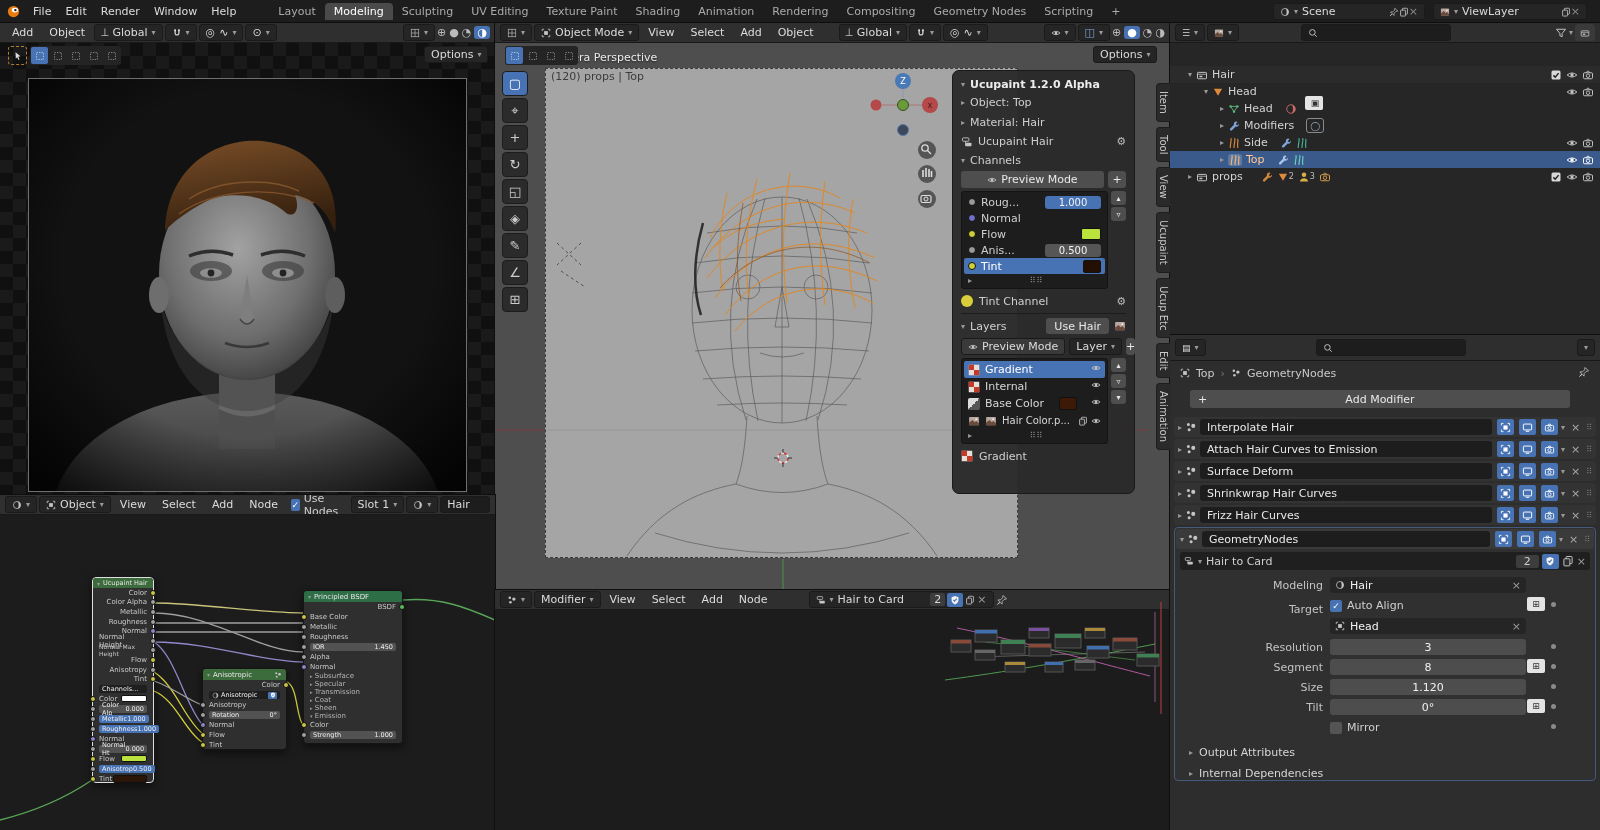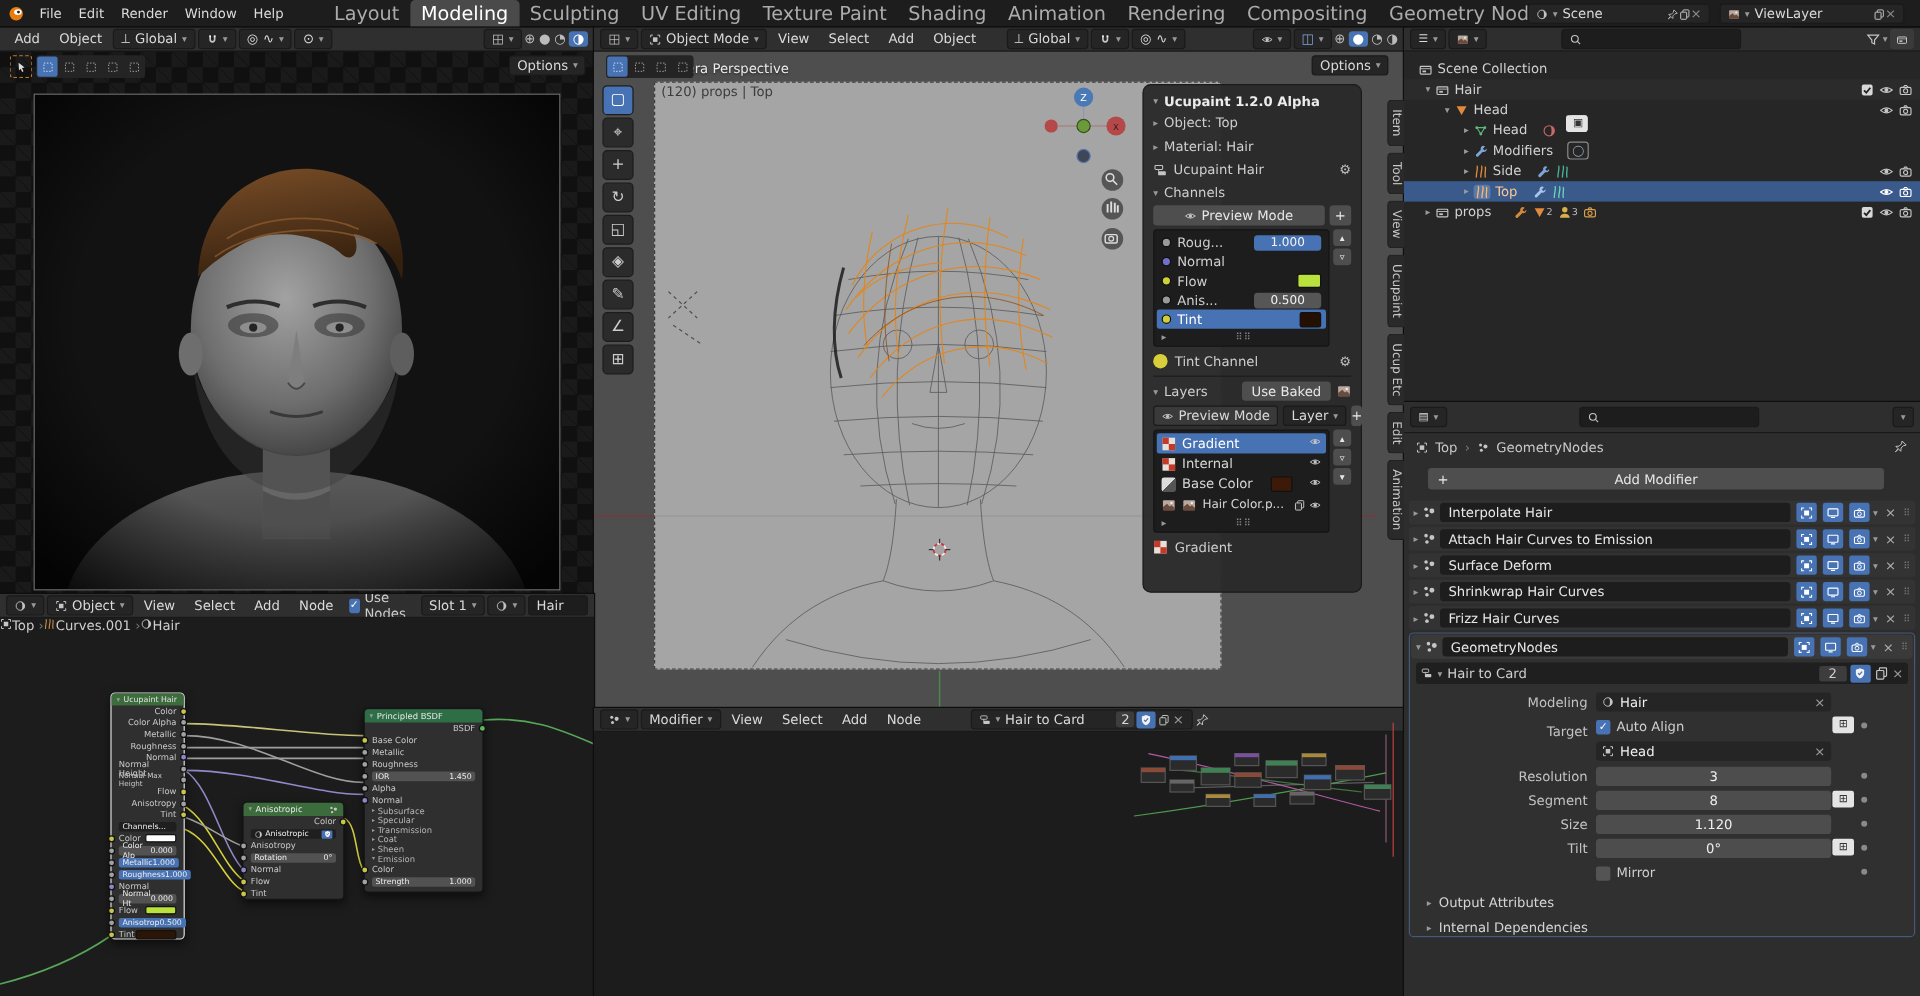--- a/index.html
+++ b/index.html
@@ -6,21 +6,21 @@
 body{width:1600px;height:830px;background:#0f0f0f;font-family:"DejaVu Sans",sans-serif;font-size:11px;color:#cfcfcf;overflow:hidden}
 #root{position:relative;width:1492px;height:830px;background:#e5e5e5}
 .abs{position:absolute}
 .fx{display:flex;align-items:center}
 .ed{position:absolute;outline:1px solid #0e0e0e;background:#1c1c1c}
 .hbar{height:20px;background:#2f2f2f;display:flex;align-items:center;padding:0 5px;gap:2px;border-bottom:1px solid #191919;overflow:hidden}
 .menu{padding:0 7px;color:#dcdcdc;white-space:nowrap;font-size:11px}
 .pill{background:#252525;border:1px solid #1a1a1a;border-radius:3px;height:17px;display:inline-flex;align-items:center;gap:4px;padding:0 6px;color:#dadada;font-size:11px;white-space:nowrap}
 .btn{background:#4e4e4e;border-radius:3px;height:17px;display:inline-flex;align-items:center;justify-content:center;gap:4px;padding:0 8px;color:#e8e8e8;white-space:nowrap}
 .car{color:#999;font-size:8px}
-.tab{padding:2px 9px;border-radius:4px 4px 0 0;color:#ababab;font-size:16px;white-space:nowrap}
+.tab{padding:2px 9px;border-radius:4px 4px 0 0;color:#ababab;font-size:11px;white-space:nowrap}
 .tab.on{background:#4a4a4a;color:#fff}
 .si{width:12px;height:12px;flex:0 0 auto;color:#c5c5c5}
 .si.sm{width:10px;height:10px}
 .sock{width:6px;height:6px;border-radius:50%;border:1px solid #101010;position:absolute}
 .node{position:absolute;background:#2f2f2f;border:1px solid #151515;border-radius:4px;box-shadow:0 3px 8px rgba(0,0,0,.55);font-size:7px;color:#c9c9c9}
 .nhd{height:11px;display:flex;align-items:center;gap:3px;padding:0 4px;border-radius:3px 3px 0 0;color:#e6e6e6;font-size:7px}
 .nrow{height:10px;display:flex;align-items:center;padding:0 6px;position:relative}
 .nrow.r{justify-content:flex-end}
 .nf{flex:1;background:#525252;border-radius:2px;height:8px;display:flex;align-items:center;justify-content:space-between;padding:0 3px;color:#eee;font-size:6.5px}
 .nf.blue{background:#4772b3}
@@ -613,21 +613,21 @@
         <div class="fx" style="gap:6px;height:18px">
             <span class="fx" style="width:12px;height:12px;border-radius:50%;background:#d8cf3a"></span>
             <span>Tint Channel</span>
             <span style="margin-left:auto;color:#bbb">⚙</span>
           </div>
         <div style="border-top:1px solid #1c1c1c"></div>
         <div class="fx" style="gap:5px;height:18px">
             <span class="car">▾</span>
             <span>Layers</span>
             <span class="btn" style="margin-left:auto;height:16px">
-              <span>Use Baked</span>
+              <span>Use Hair</span>
             </span>
             <svg class="si">
               <use href="#i-img"></use>
             </svg>
           </div>
         <div class="fx" style="gap:4px">
           <span class="pill" style="flex:1;background:#3a3a3a">
               <svg class="si sm">
                 <use href="#i-eye"></use>
               </svg>
@@ -735,31 +735,20 @@
         </span>
       <span class="pill">
           <svg class="si sm">
             <use href="#i-ball"></use>
           </svg>
           <span class="car">▾</span>
         </span>
       <span class="pill" style="width:62px;background:#1d1d1d">
           <span>Hair</span>
         </span>
-    </div>
-    <div class="crumb">
-      <svg class="si sm">
-          <use href="#i-box"></use>
-        </svg><span>Top</span>
-      <span style="color:#777">›</span><svg class="si sm" style="color:#c98a4a">
-          <use href="#i-curves"></use>
-        </svg><span>Curves.001</span>
-      <span style="color:#777">›</span><svg class="si sm">
-          <use href="#i-ball"></use>
-        </svg><span>Hair</span>
     </div>
 
     <svg class="abs" style="left:0;top:0;pointer-events:none" width="495" height="335">
       <path d="M0,325 C40,315 70,300 92,285" stroke="#58a558" stroke-width="1.4" fill="none"></path>
       <path d="M403,105 C440,102 465,112 495,125" stroke="#58a558" stroke-width="1.4" fill="none"></path>
       <path d="M154,108 C200,108 260,118 303,118" stroke="#c9c47a" stroke-width="1.3" fill="none"></path>
       <path d="M154,118 C210,118 260,157 303,157" stroke="#9f9f9f" stroke-width="1.3" fill="none"></path>
       <path d="M154,128 C200,128 260,128 303,128" stroke="#9f9f9f" stroke-width="1.3" fill="none"></path>
       <path d="M154,137 C200,137 260,137 303,137" stroke="#9f9f9f" stroke-width="1.3" fill="none"></path>
       <path d="M154,147 C210,147 262,167 303,167" stroke="#9189c9" stroke-width="1.3" fill="none"></path>
@@ -1120,27 +1109,20 @@
           </svg>
           <span class="car">▾</span>
         </span>
       <span class="fx" style="width:20px;height:17px;background:#3a3a3a;border-radius:3px;justify-content:center">
           <svg class="si sm">
             <use href="#i-coll"></use>
           </svg>
         </span>
     </div>
     <div class="abs" style="left:0;top:22px;right:0;bottom:0;padding-top:4px">
-      <div class="orow" style="top:4px">
-          <span style="width:8px"></span>
-          <svg class="si">
-            <use href="#i-coll"></use>
-          </svg>
-          <span>Scene Collection</span>
-        </div>
       <div class="orow" style="top:21px;background:#2b2b2b">
           <span style="width:14px"></span>
           <span class="car">▾</span>
           <svg class="si">
             <use href="#i-coll"></use>
           </svg>
           <span>Hair</span>
           <span style="margin-left:auto;margin-right:6px" class="fx">
             <svg class="si">
               <use href="#i-chk"></use>

